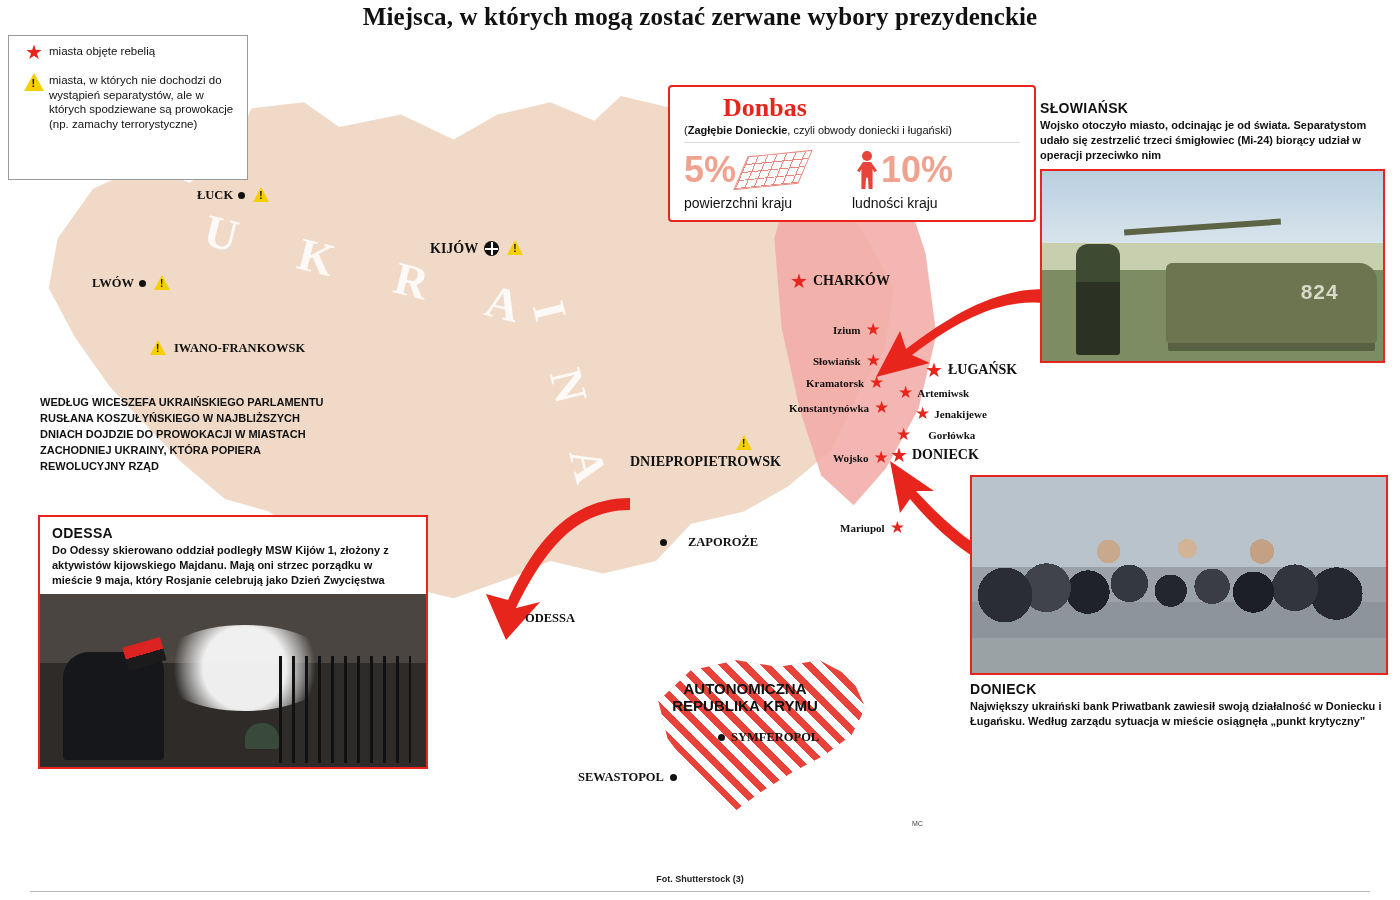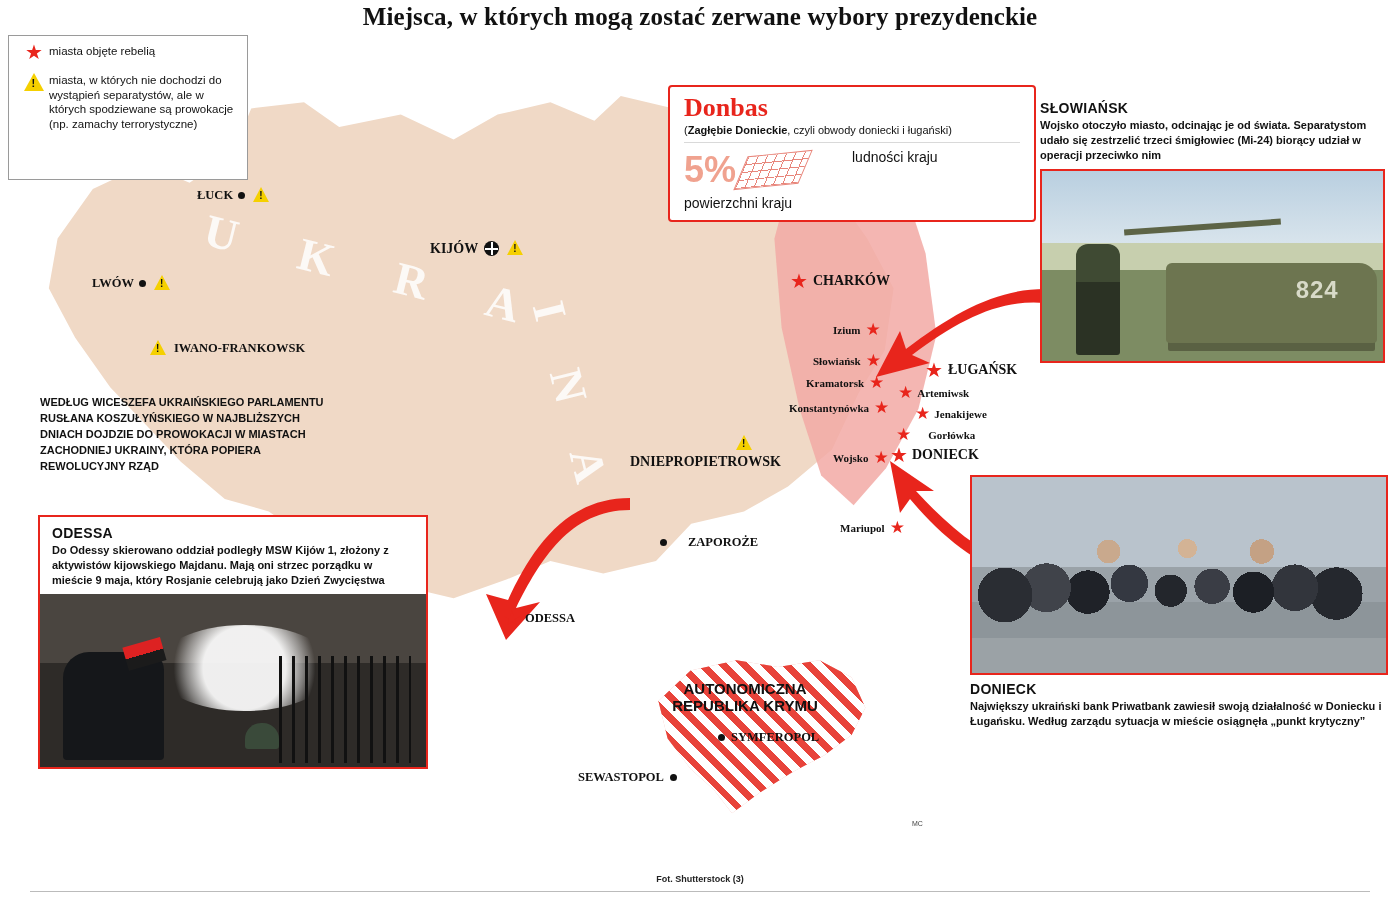--- a/index.html
+++ b/index.html
@@ -110,21 +110,21 @@
   }
   .kyiv-sym::before { left:6.5px; top:1px; width:2px; height:13px; }
   .kyiv-sym::after  { left:1px; top:6.5px; width:13px; height:2px; }
 
   
   .donbas-box {
     position:absolute; left:668px; top:85px; width:368px; height:137px;
     background:#fff; border:2px solid #e8251c; border-radius:4px;
     padding:8px 14px 6px 14px;
   }
-  .donbas-title { font-size:26px; font-weight:bold; color:#e8251c; font-family:"Liberation Serif", serif; line-height:1; }
+  .donbas-title { font-size:26px; font-weight:bold; color:#e8251c; font-family:"Liberation Serif", serif; line-height:1;margin-left:39px; }
   .donbas-sub { font-size:11px; color:#111; margin-top:3px; }
   .donbas-rule { border-top:1px solid #d9d9d9; margin:6px 0 4px 0; }
   .donbas-stats { display:flex; }
   .stat { flex:1; display:flex; flex-direction:column; }
   .stat-top { display:flex; align-items:center; height:46px; }
   .pct { font-size:36px; font-weight:bold; color:#f0a28f; line-height:1; font-family:"Liberation Sans", sans-serif; }
   .pct.strong { color:#f0a28f; }
   .stat-cap { font-size:14px; color:#111; margin-top:2px; }
   .grid-ico {
     width:62px; height:34px; margin-left:6px;
@@ -164,21 +164,21 @@
   .ph-slowiansk .tank {
     position:absolute; right:6px; bottom:18px; width:62%; height:42%;
     background:#6d7550; border-radius:6px 18px 4px 4px;
     box-shadow: 0 10px 0 -2px #5a6143;
   }
   .ph-slowiansk .barrel {
     position:absolute; right:30%; top:28%; width:46%; height:6px; background:#5d6446;
     transform:rotate(-4deg);
   }
   .ph-slowiansk .num {
-    position:absolute; right:13%; bottom:30%; color:#d8dac8; font-size:24px; font-weight:bold;
+    position:absolute; right:13%; bottom:30%; color:#d8dac8; font-size:21px; font-weight:bold;
     font-family:"Liberation Sans", sans-serif; letter-spacing:1px;
   }
   .ph-slowiansk .soldier {
     position:absolute; left:10%; bottom:6px; width:44px; height:58%;
     background:linear-gradient(#3f4a33 0 34%, #2b3224 34% 100%);
     border-radius:12px 12px 3px 3px;
   }
   .ph-slowiansk .tree {
     position:absolute; left:0; top:0; width:100%; height:38%;
     background:linear-gradient(180deg,#b9cfe0,#d8e4ec);
@@ -421,20 +421,24 @@
     <div class="donbas-rule"></div>
     <div class="donbas-stats">
       <div class="stat">
         <div class="stat-top">
           <span class="pct">5%</span>
           <span class="grid-ico"></span>
         </div>
         <div class="stat-cap">powierzchni kraju</div>
       </div>
       <div class="stat">
+        <div class="stat-top">
+          <span class="person-ico"></span>
+          <span class="pct strong">10%</span>
+        </div>
         <div class="stat-cap">ludności kraju</div>
       </div>
     </div>
   </div>
 
   <div class="panel" style="left:1040px;top:100px;width:345px;">
     <div class="panel-head">
       <div class="panel-title">SŁOWIAŃSK</div>
       <div class="panel-body">Wojsko otoczyło miasto, odcinając je od świata. Separatystom udało się zestrzelić trzeci śmigłowiec (Mi-24) biorący udział w operacji przeciwko nim</div>
     </div>

